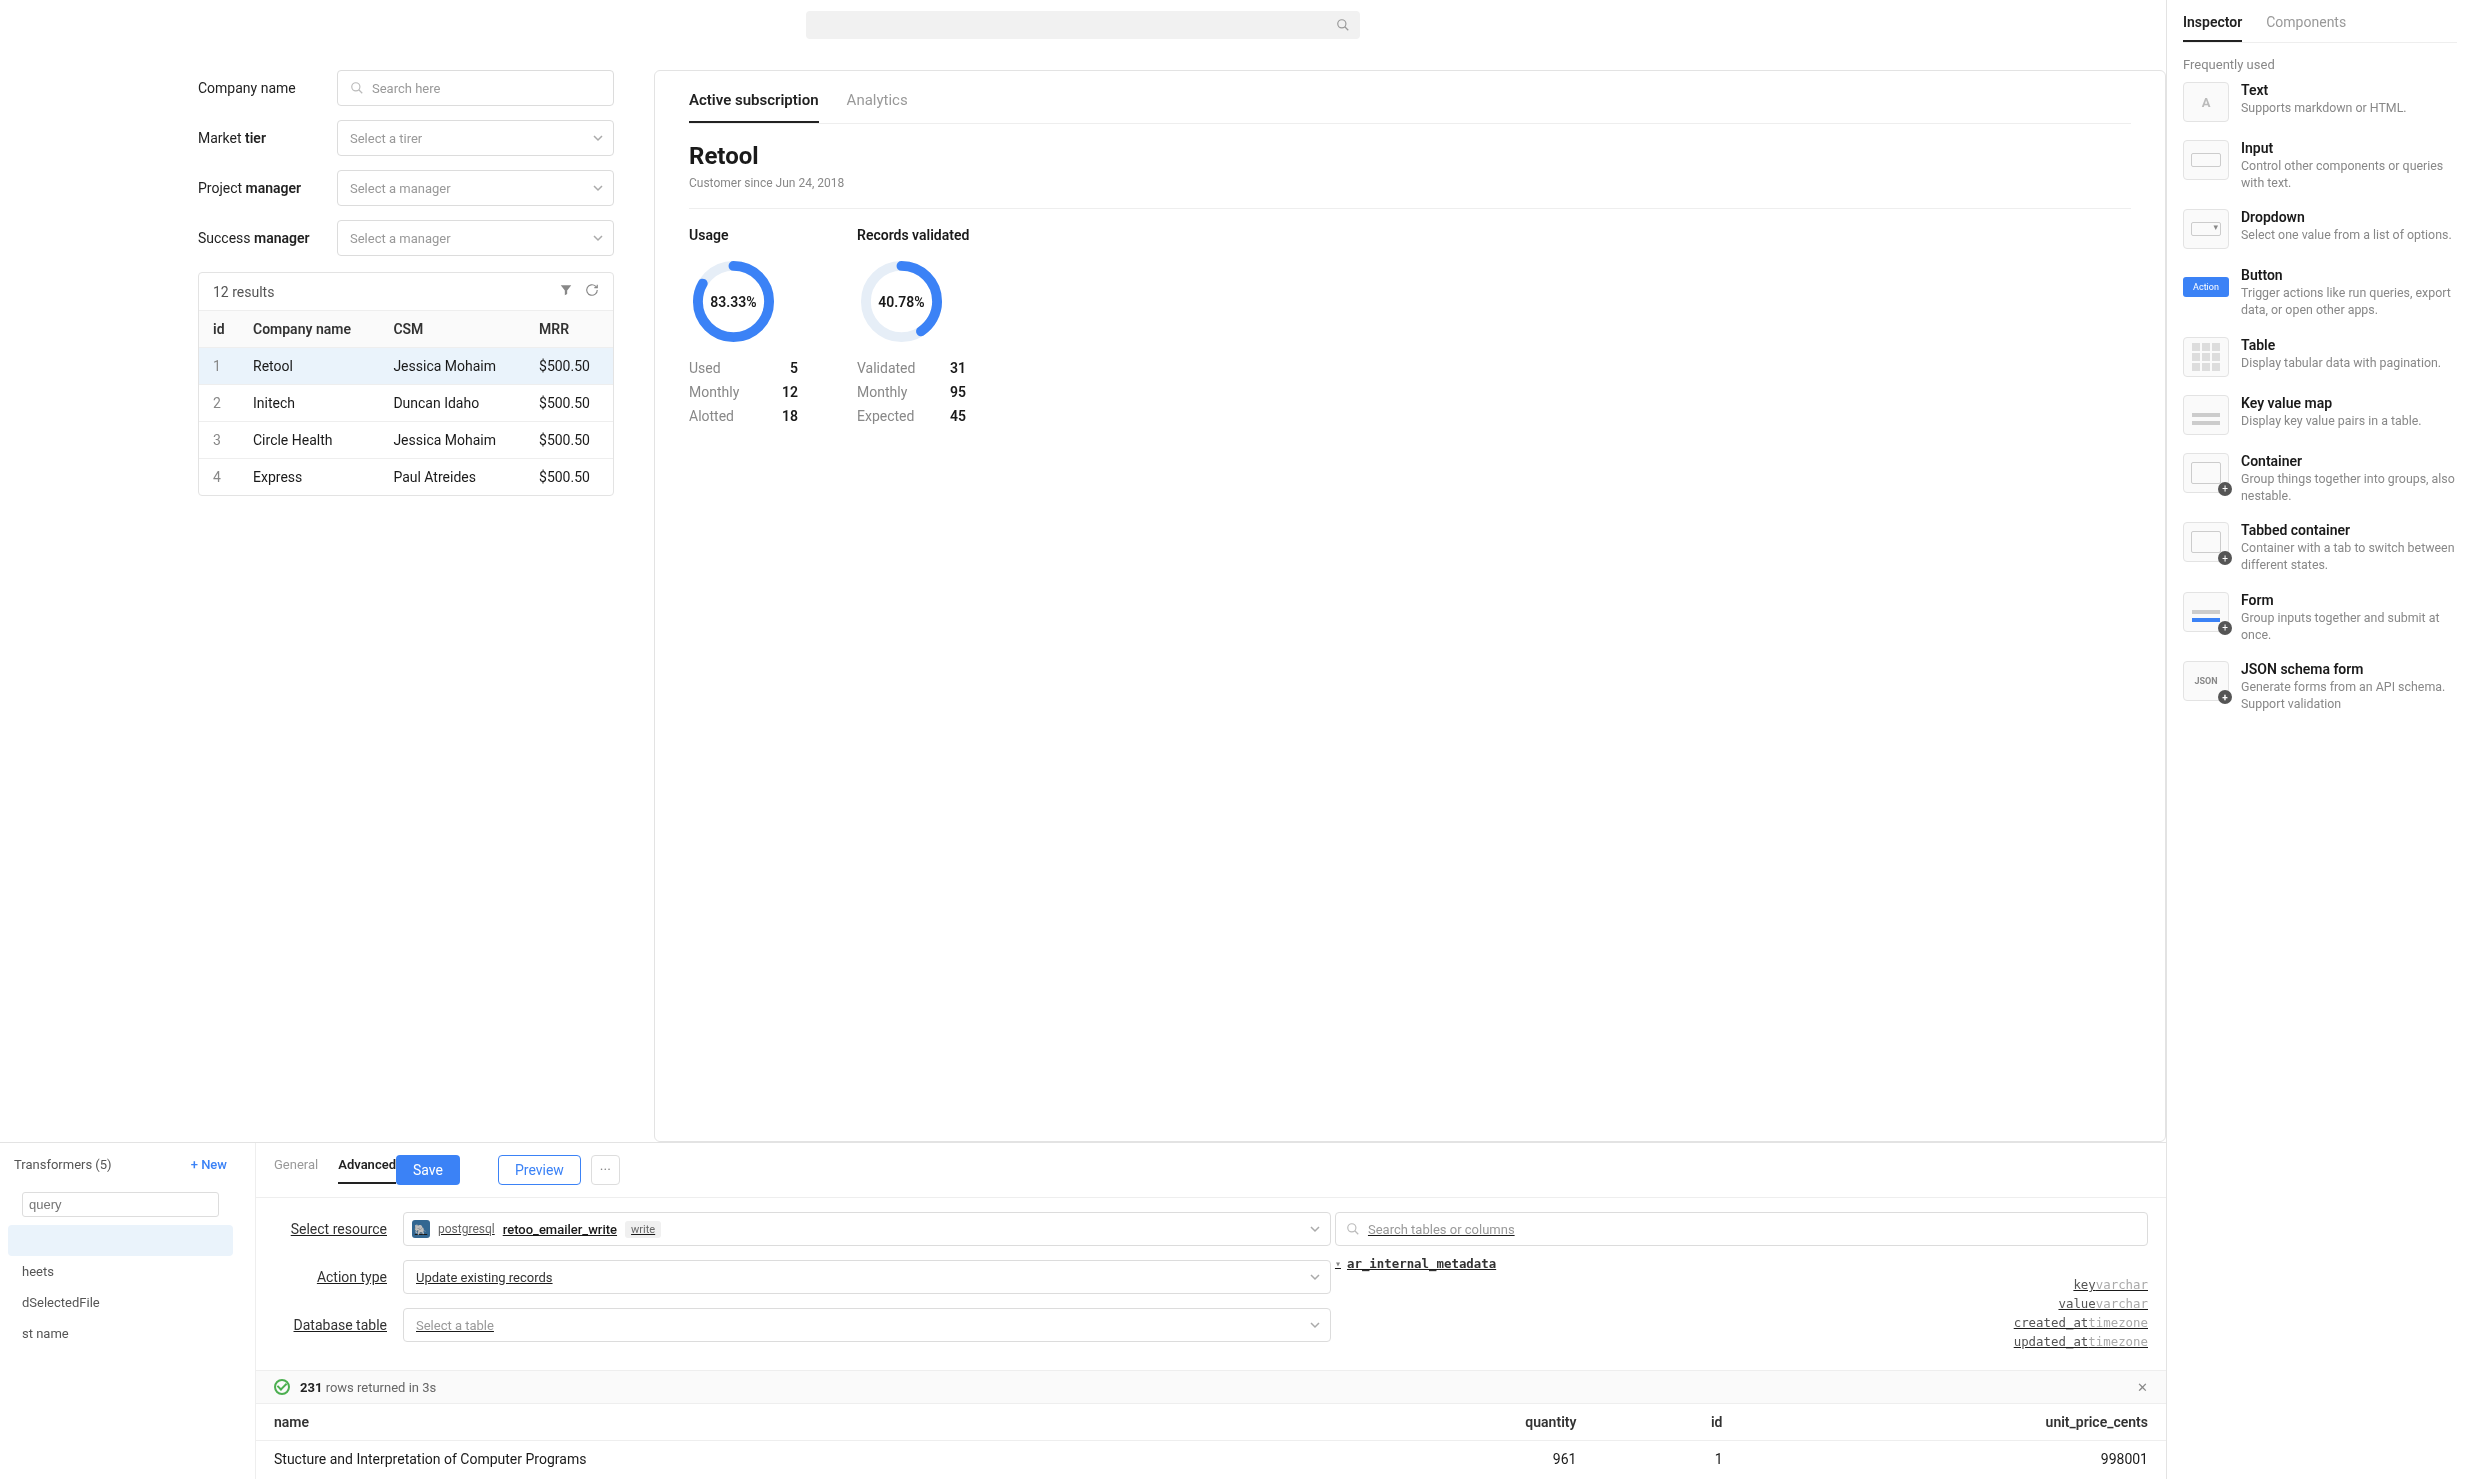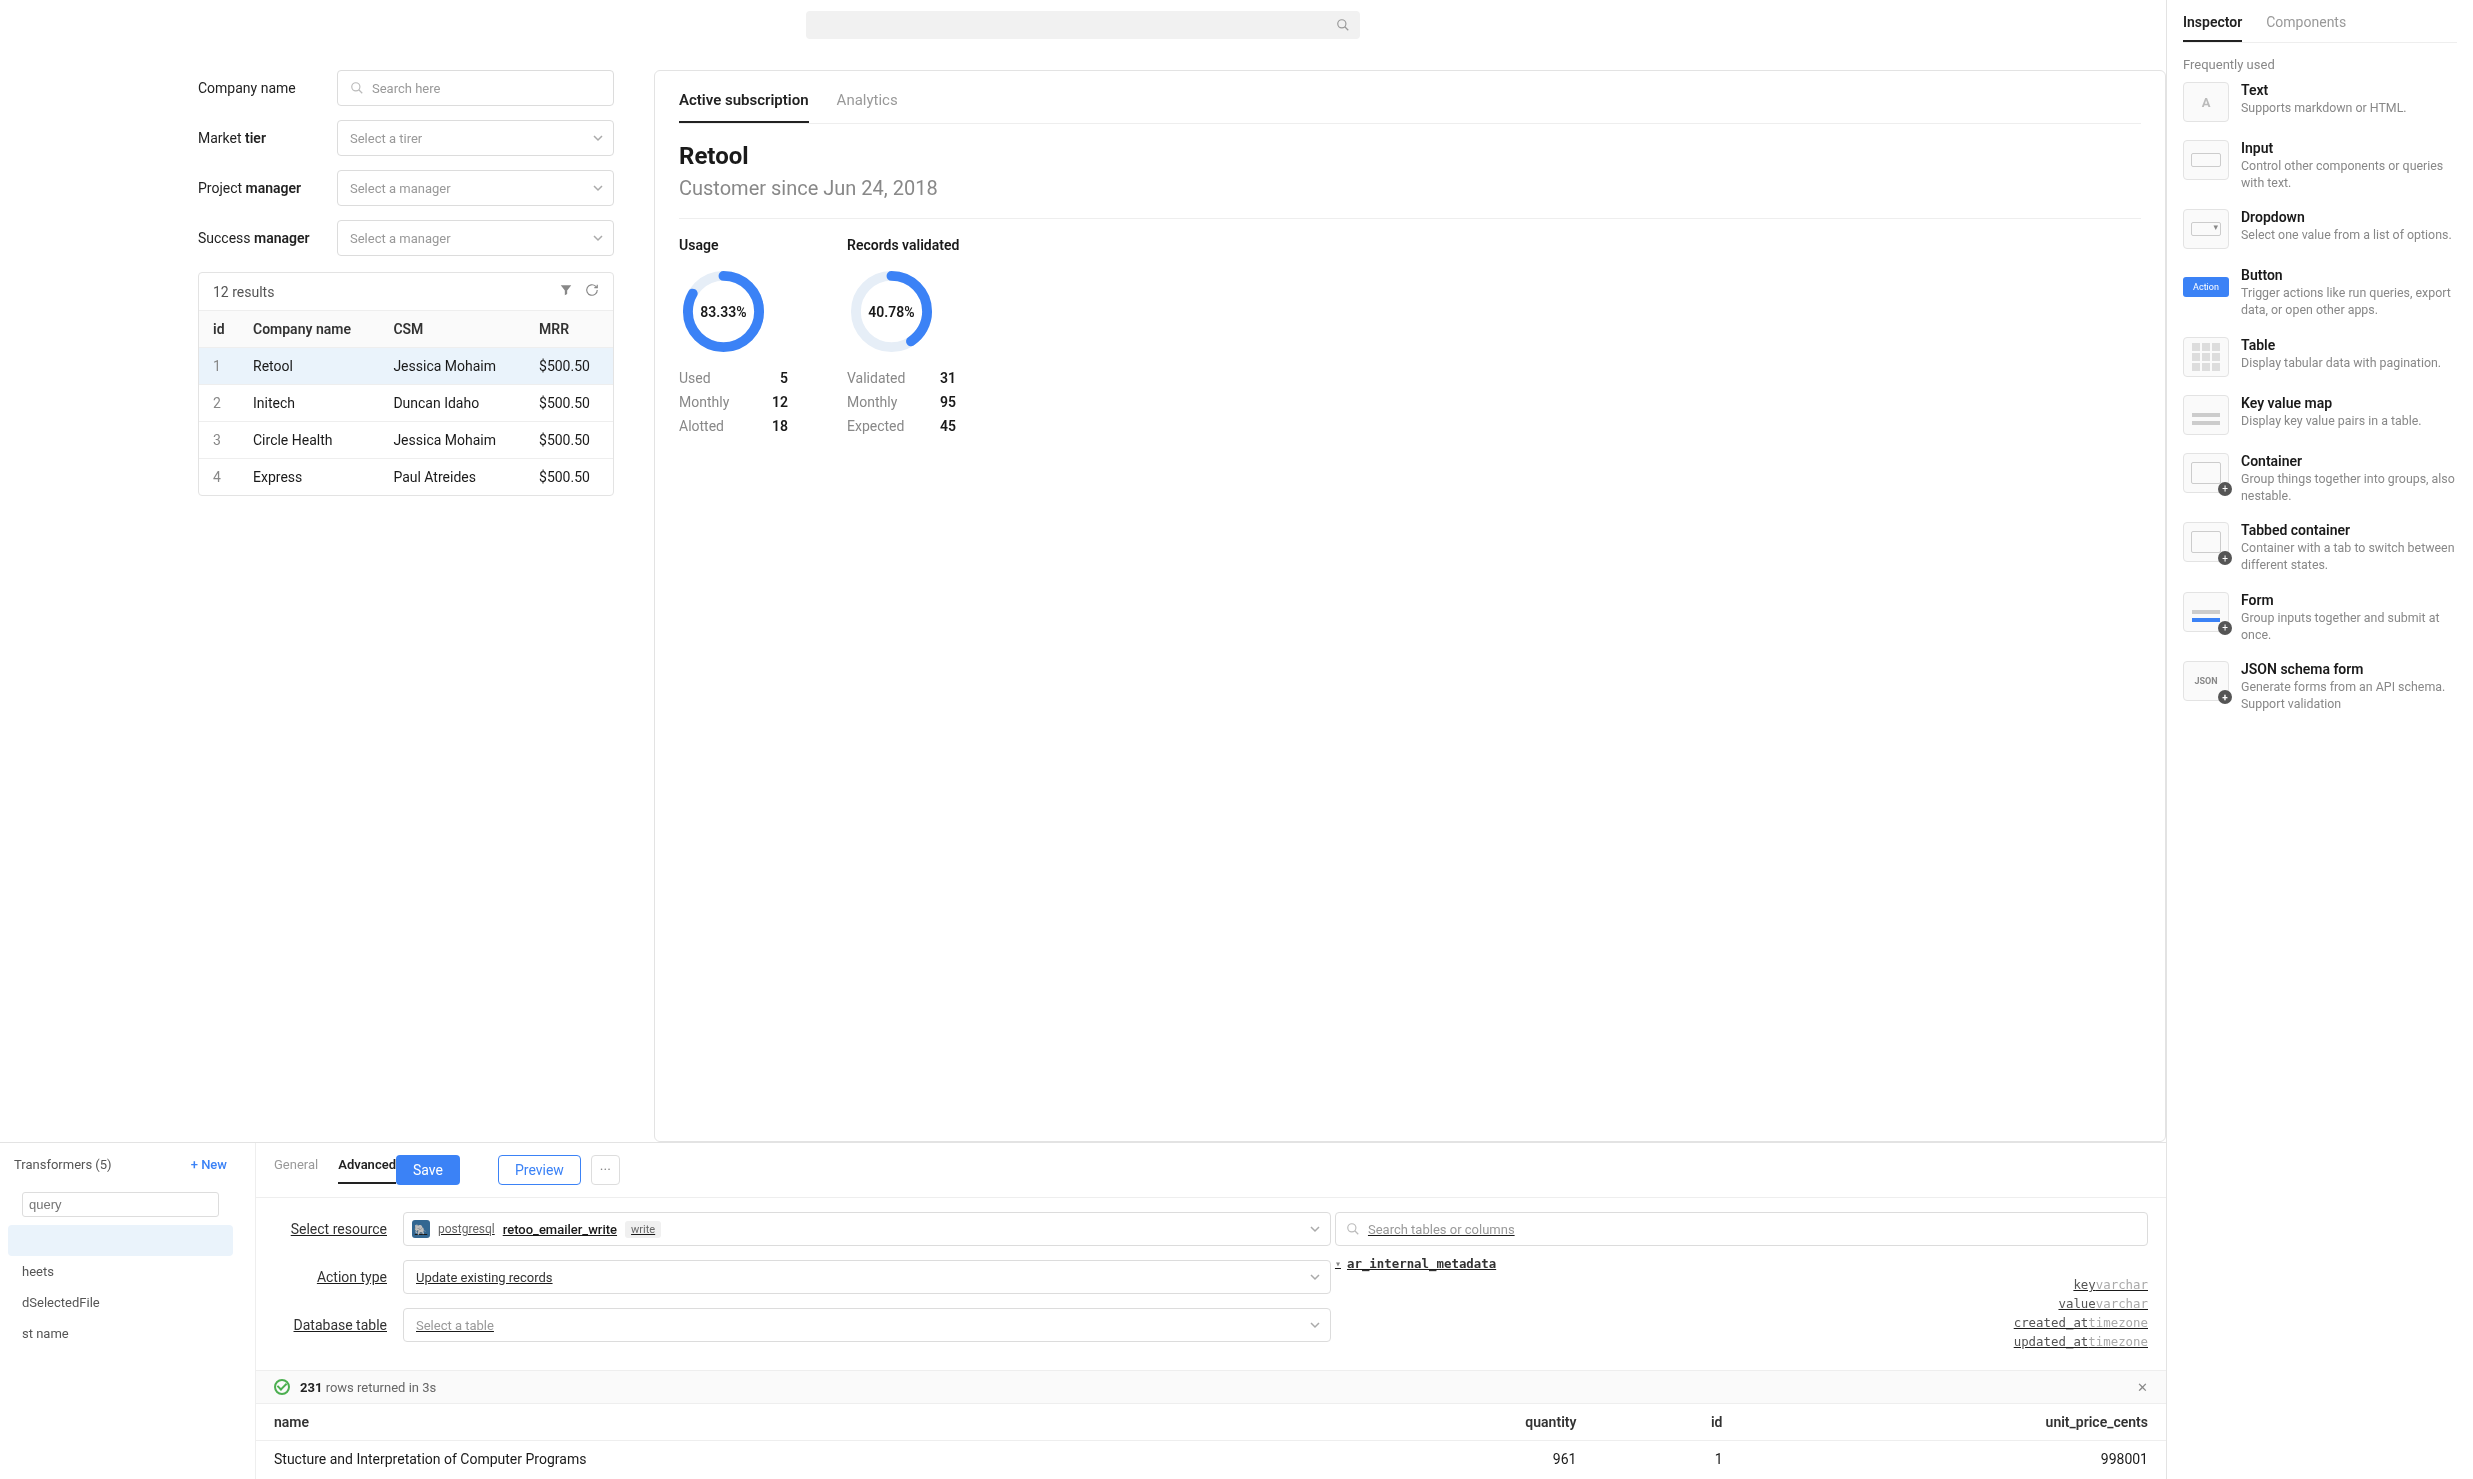--- a/index.html
+++ b/index.html
@@ -19,26 +19,26 @@
 .filter-input .chev { position: absolute; right: 10px; }
 .results-box { margin-top: 16px; border: 1px solid #e3e3e3; border-radius: 4px; overflow: hidden; }
 .results-head { display: flex; align-items: center; padding: 10px 14px; color: #555; }
 .results-head .count { flex: 1; font-size: 14px; }
 .results-head .tool { margin-left: 12px; color: #888; }
 .results-table { width: 100%; border-collapse: collapse; }
 .results-table th, .results-table td { text-align: left; padding: 10px 14px; font-size: 14px; border-top: 1px solid #eee; }
 .results-table th { font-weight: 600; color: #333; background: #fafafa; }
 .results-table tr.selected td { background: #eaf3fb; }
 .results-table td.idx { color: #888; width: 40px; }
-.subpanel { flex: 1; border: 1px solid #e3e3e3; border-radius: 6px; margin: 20px 0 0 20px; padding: 20px 24px; overflow: hidden; }
+.subpanel { flex: 1; border: 1px solid #e3e3e3; border-radius: 6px; margin: 20px 0 0 20px; padding: 20px 34px; overflow: hidden; }
 .sub-tabs { display: flex; gap: 28px; border-bottom: 1px solid #eee; margin-bottom: 18px; }
 .sub-tab { padding-bottom: 12px; color: #999; font-size: 15px; cursor: pointer; }
 .sub-tab.active { color: #222; font-weight: 600; border-bottom: 2px solid #222; }
 .customer-title { font-size: 24px; font-weight: 700; margin-bottom: 6px; }
-.customer-sub { color: #888; font-size: 20px; margin-bottom: 18px; }
+.customer-sub { color: #888; font-size: 12px; margin-bottom: 18px; }
 .divider { border-top: 1px solid #eee; margin-bottom: 18px; }
 .metrics-row { display: flex; gap: 59px; }
 .metric-block h4 { font-size: 14px; font-weight: 600; margin-bottom: 14px; }
 .donut-wrap { position: relative; width: 89px; height: 89px; margin-bottom: 14px; }
 .donut-wrap svg { transform: rotate(-90deg); }
 .donut-label { position: absolute; top: 0; left: 0; width: 89px; height: 89px; display: flex; align-items: center; justify-content: center; font-size: 14px; font-weight: 600; }
 .stat-line { display: flex; justify-content: space-between; width: 109px; margin-bottom: 8px; font-size: 14px; }
 .stat-line .k { color: #888; }
 .stat-line .v { font-weight: 600; }
 .bottom-panel { border-top: 1px solid #e3e3e3; display: flex; height: 337px; }

